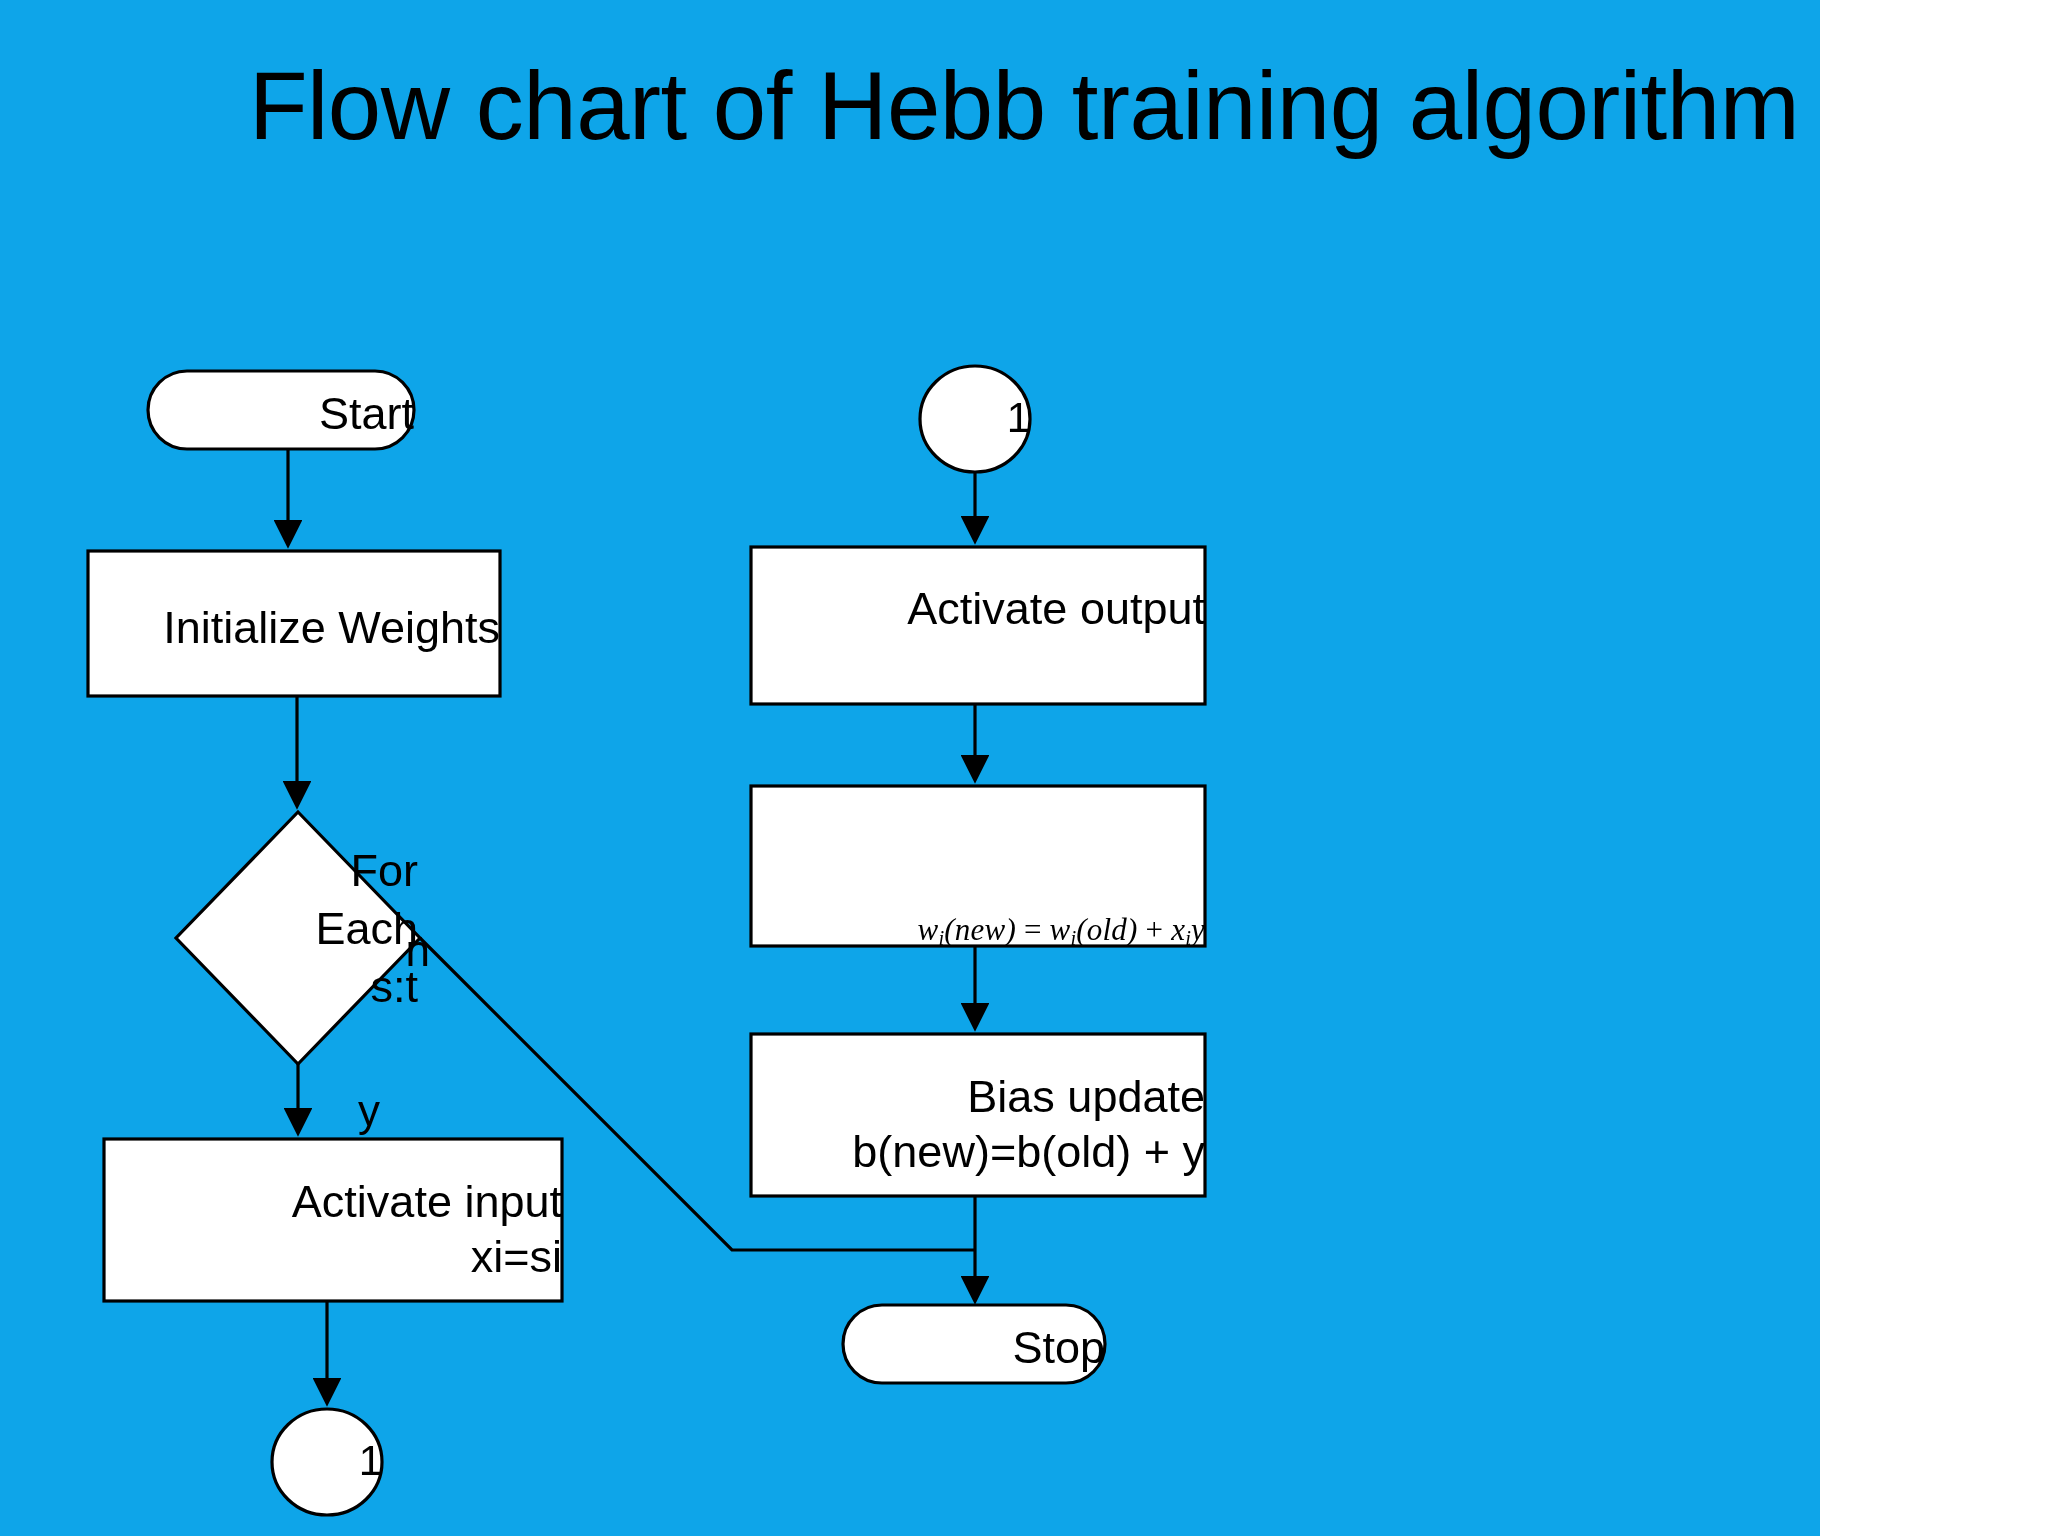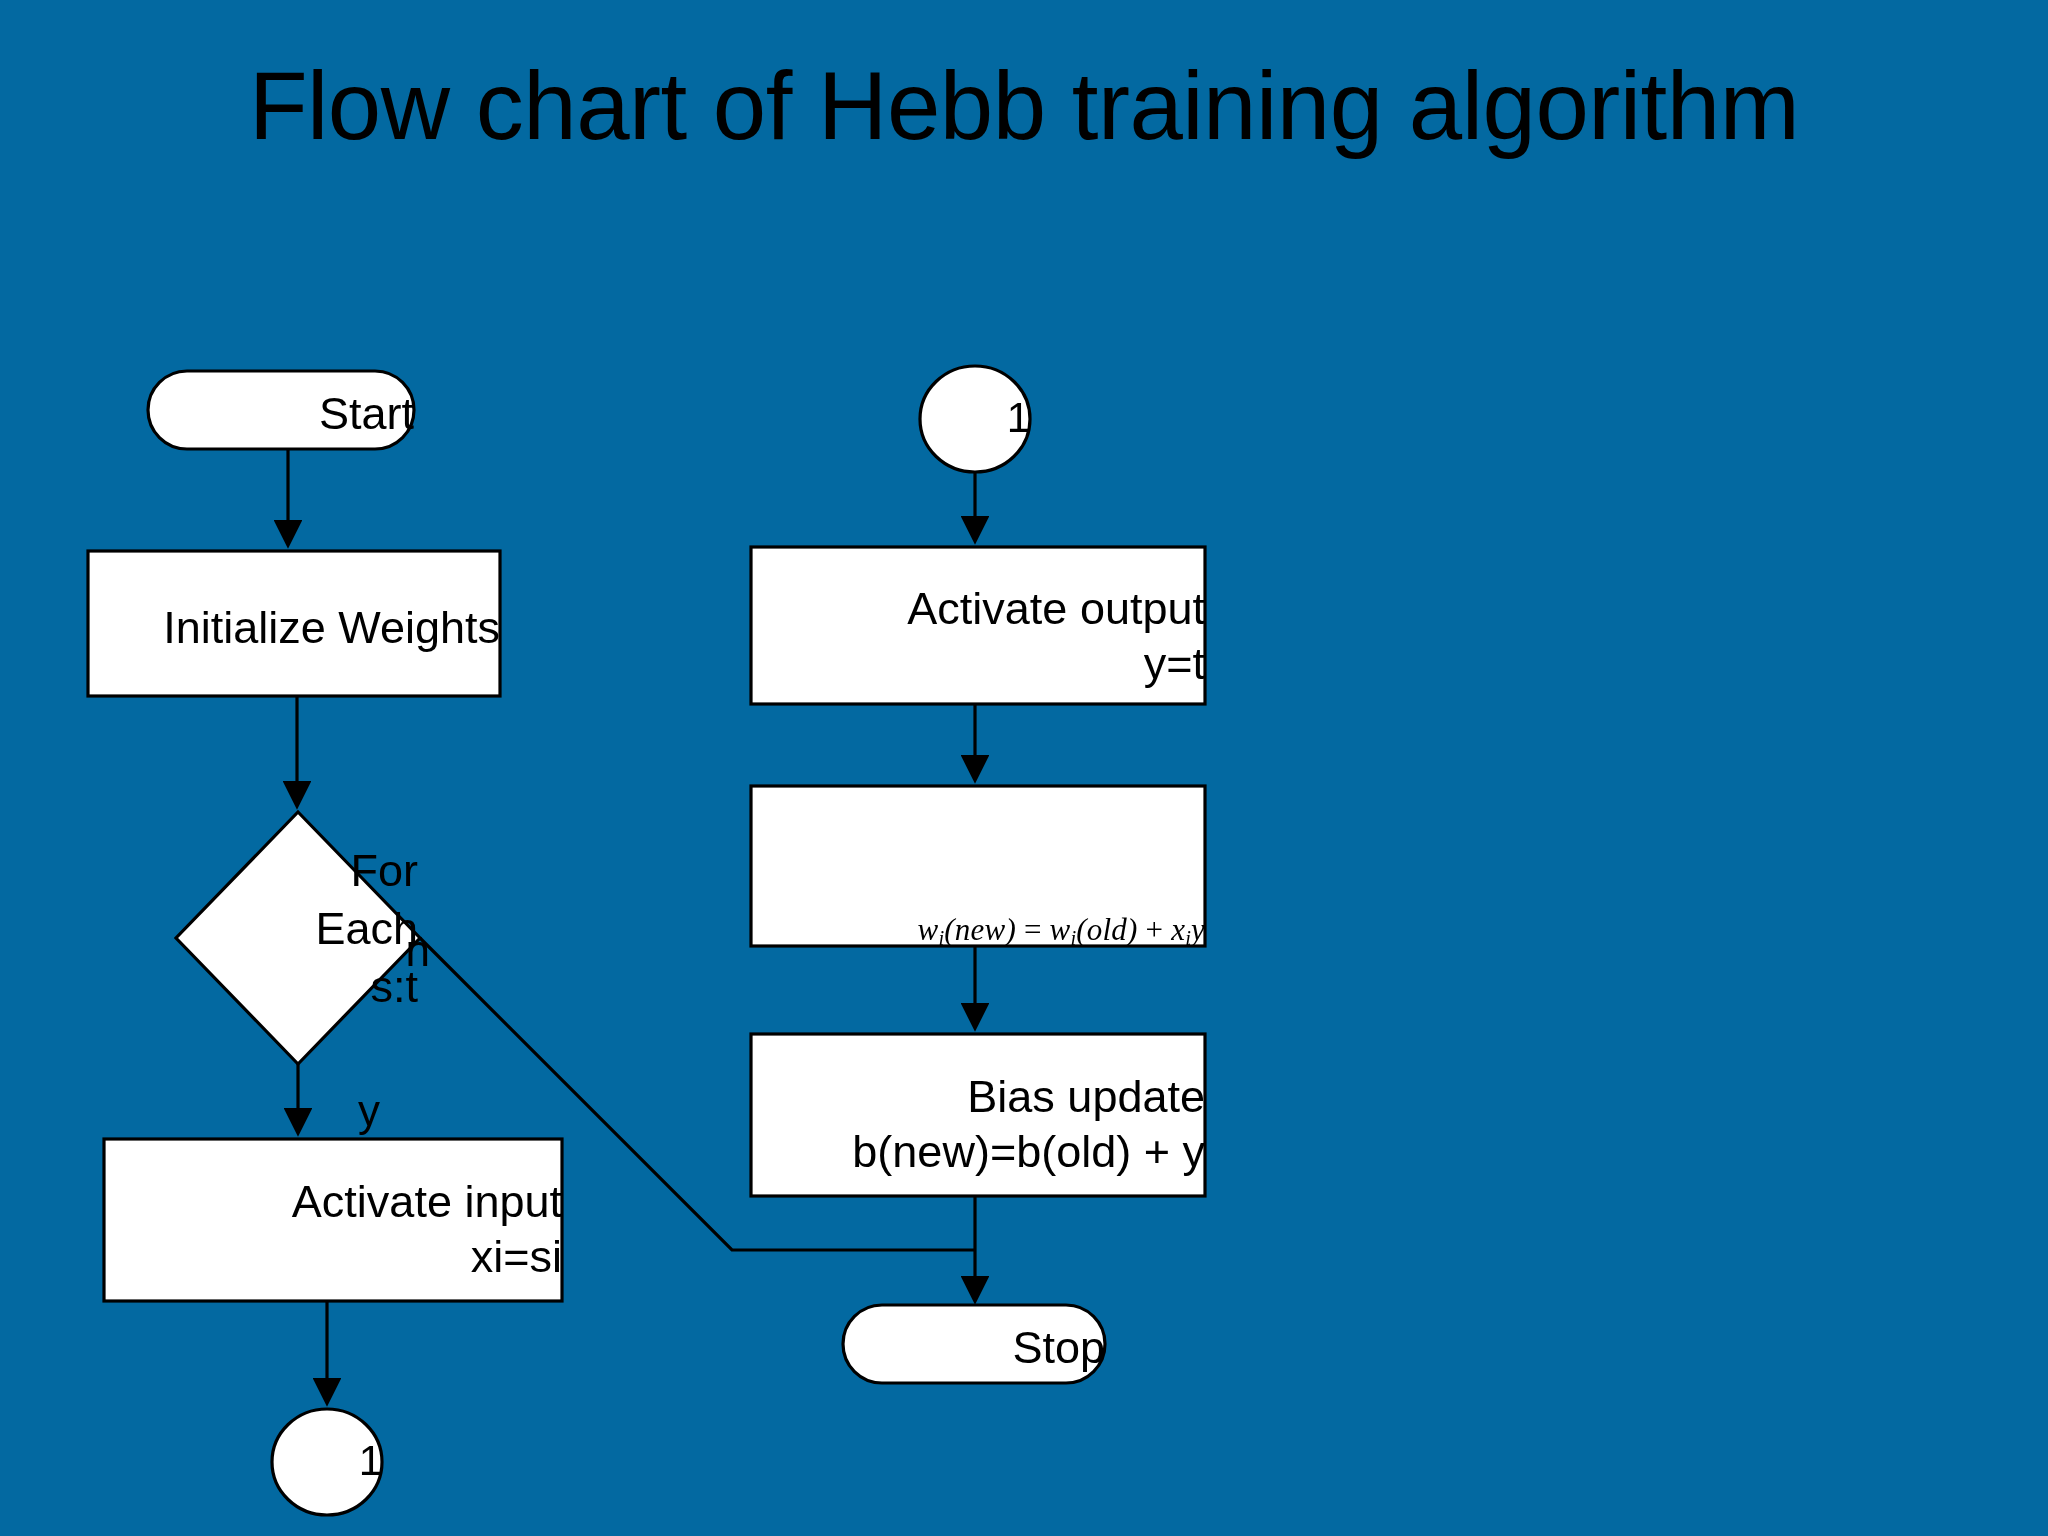--- a/index.html
+++ b/index.html
@@ -2,23 +2,23 @@
 <html><head>
 <meta charset="utf-8">
 <style>
   html, body {
     margin: 0;
     padding: 0;
     background: #ffffff;
   }
   #page {
     position: relative;
-    width: 2048px;
+    width: 1820px;
     height: 1536px;
-    background: #0369a1;
+    background: #0ea5e9;
     overflow: hidden;
     font-family: "Liberation Sans", sans-serif;
     color: #000000;
   }
   #flow-svg {
     position: absolute;
     left: 0;
     top: 0;
     width: 2048px;
     height: 1536px;
@@ -138,21 +138,20 @@
   <div class="node-text t-edgelabel" style="left:320px; top:1085px; width:60px;">y</div>
 
   <div class="node-text t-process" style="left:104px; top:1175px; width:458px;">Activate input</div>
   <div class="node-text t-process" style="left:104px; top:1230px; width:458px;">xi=si</div>
 
   <div class="node-text t-connector" style="left:272px; top:1436px; width:110px;">1</div>
 
   <div class="node-text t-connector" style="left:920px; top:393px; width:110px;">1</div>
 
   <div class="node-text t-process" style="left:751px; top:582px; width:454px;">Activate output</div>
-  <div class="node-text t-process" style="left:751px; top:637px; width:454px;">y=t</div>
 
 
   <div class="node-text" style="left:751px; top:893px; width:454px;">
     <span class="formula">
       <span>w</span><sub>i</sub><span>(new)</span><span class="op"> = </span><span>w</span><sub>i</sub><span>(old)</span><span class="op"> + </span><span>x</span><sub>i</sub><span>y</span>
     </span>
   </div>
 
   <div class="node-text t-process" style="left:751px; top:1070px; width:454px;">Bias update</div>
   <div class="node-text t-process" style="left:751px; top:1125px; width:454px;">b(new)=b(old) + y</div>

